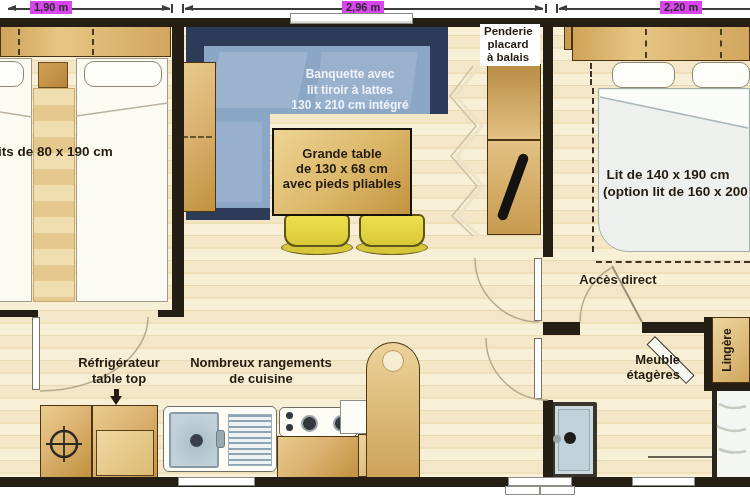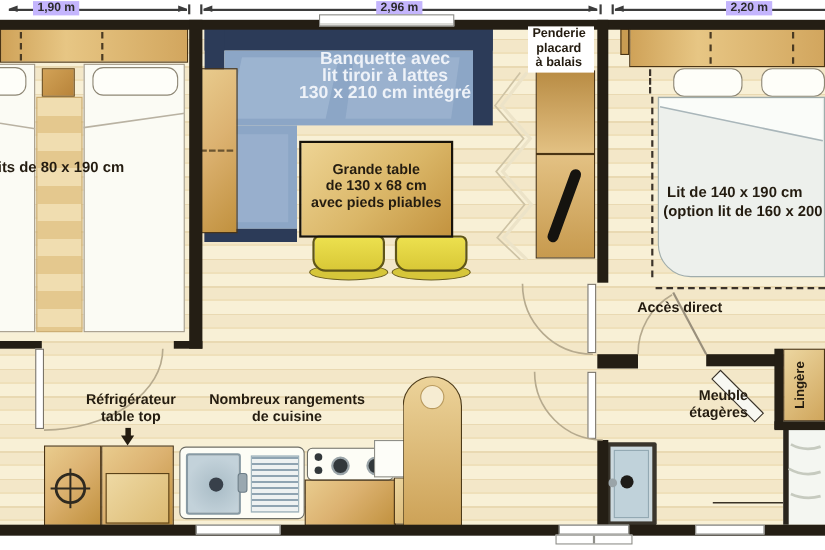--- a/index.html
+++ b/index.html
@@ -25,21 +25,21 @@
         border:1.5px solid #4a3414;box-sizing:border-box;}
   .lbl{font-weight:bold;color:var(--label-ink);text-align:center;line-height:1.15;z-index:8;}
   .lbl div{white-space:nowrap;}
   .window{background:#fff;border:1px solid #8a8a86;box-sizing:border-box;z-index:6;}
   .pillow{background:#fefef9;border:1.5px solid #8d8674;border-radius:10px;box-sizing:border-box;}
   .bed{background:var(--bed-white);border:1.5px solid #a39a88;box-sizing:border-box;}
   .dashv{border-left:2px dashed #4a3a22;width:0;}
   .navy{background:var(--banquette-navy);}
   .seat{background:var(--banquette-seat);}
   .dim-line{height:1.5px;background:#3c3c3c;top:8px;}
-  .dim-lbl{top:1px;font-size:11px;font-weight:600;color:#2c2c2c;background:#c4b5fd;padding:0 4px;line-height:13px;}
+  .dim-lbl{top:1px;font-size:11px;font-weight:600;color:#2c2c2c;background:#d946ef;padding:0 4px;line-height:13px;}
   .tickv{width:1.5px;height:9px;background:#3c3c3c;top:4px;}
   .arrow-l{width:0;height:0;border-top:3.5px solid transparent;border-bottom:3.5px solid transparent;border-right:8px solid #3c3c3c;top:5px;}
   .arrow-r{width:0;height:0;border-top:3.5px solid transparent;border-bottom:3.5px solid transparent;border-left:8px solid #3c3c3c;top:5px;}
   .burner{width:17px;height:17px;border-radius:50%;background:#32383b;border:2px solid #9aa4a8;box-sizing:border-box;}
   .knob{width:7px;height:7px;border-radius:50%;background:#32383b;}
   svg.overlay{position:absolute;left:0;top:0;z-index:7;pointer-events:none;}
 </style>
 </head>
 <body>
 
@@ -82,21 +82,21 @@
   <div class="abs navy" style="left:186px;top:26px;width:262px;height:20px;"></div>
   <div class="abs navy" style="left:186px;top:26px;width:18px;height:194px;"></div>
   <div class="abs navy" style="left:430px;top:26px;width:18px;height:88px;"></div>
   <div class="abs seat" style="left:204px;top:46px;width:226px;height:68px;"></div>
   <div class="abs seat" style="left:204px;top:114px;width:66px;height:94px;"></div>
   <div class="abs navy" style="left:186px;top:208px;width:84px;height:12px;"></div>
   <div class="abs" style="left:214px;top:52px;width:88px;height:56px;background:#aabfd8;opacity:.55;transform:skewX(-12deg);"></div>
   <div class="abs" style="left:318px;top:52px;width:96px;height:56px;background:#aabfd8;opacity:.45;transform:skewX(-8deg);"></div>
   <div class="abs" style="left:208px;top:122px;width:54px;height:80px;background:#aabfd8;opacity:.4;"></div>
 
-  <div class="abs lbl" style="left:260px;top:46px;width:180px;font-size:16px;line-height:15.5px;color:#eef2f8;">
+  <div class="abs lbl" style="left:260px;top:67px;width:180px;font-size:12px;line-height:15.5px;color:#eef2f8;">
     <div>Banquette avec</div>
     <div>lit tiroir à lattes</div>
     <div>130 x 210 cm intégré</div>
   </div>
 
   <div class="abs wood" style="left:179px;top:62px;width:37px;height:150px;"></div>
   <div class="abs" style="left:182px;top:136px;width:30px;border-top:2px dashed #6b5430;"></div>
 
   <div class="abs" style="left:272px;top:128px;width:140px;height:88px;z-index:3;background:linear-gradient(135deg,#eed494 0%,#dab667 55%,#c3933f 100%);border:2px solid #17120a;box-sizing:border-box;"></div>
   <div class="abs lbl" style="left:272px;top:146px;width:140px;font-size:13px;line-height:15px;z-index:4;">

